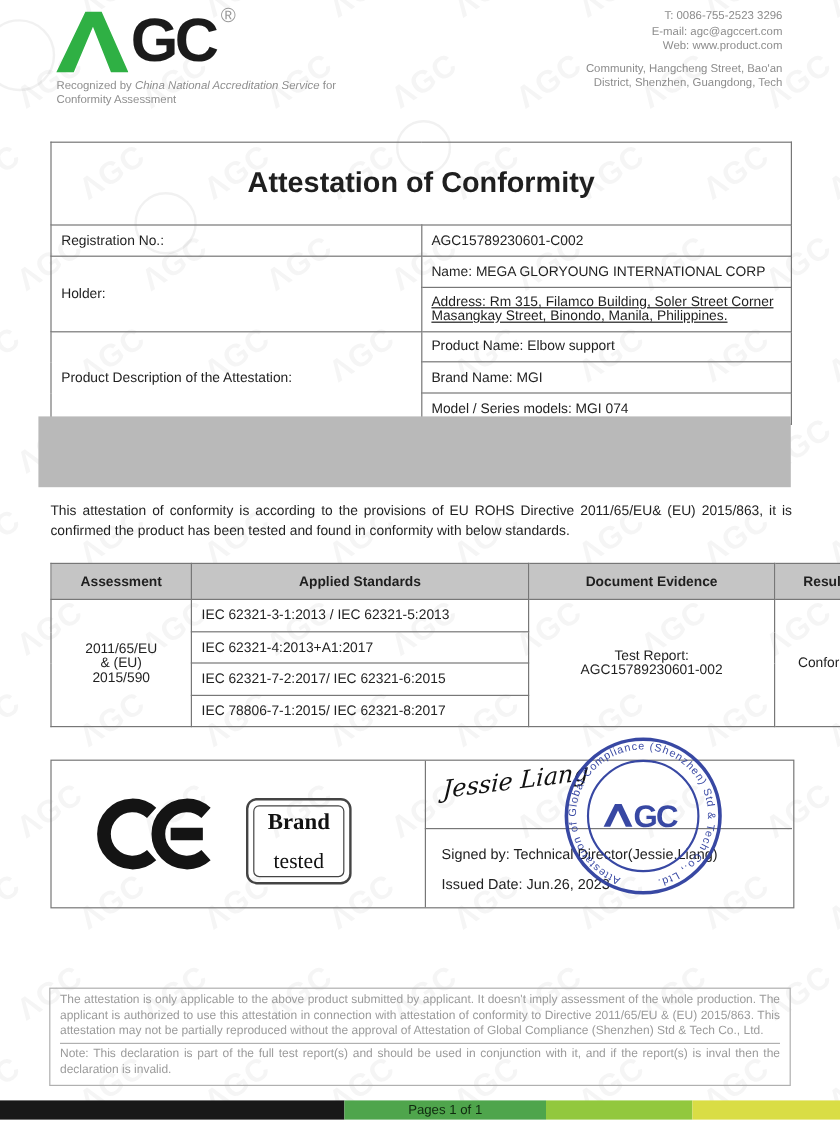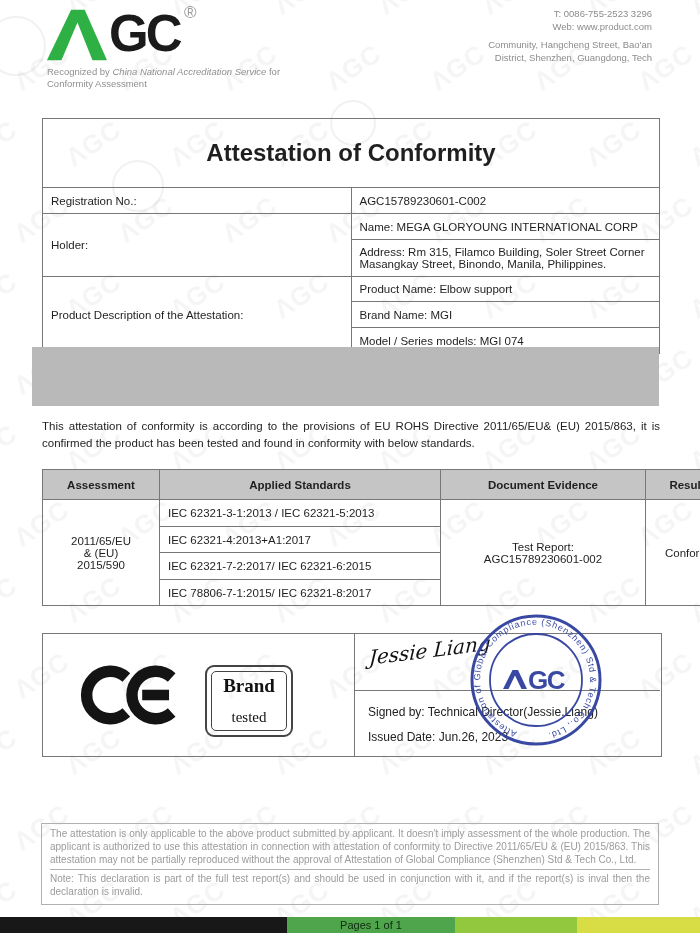--- a/index.html
+++ b/index.html
@@ -43,21 +43,21 @@
 
   
   .marks-box{position:absolute;left:42px;top:633px;width:618px;height:122px;border:1px solid #777;z-index:1;}
   .marks-left{position:absolute;left:0;top:0;width:311px;height:100%;border-right:1px solid #777;}
   .ce-svg{position:absolute;left:34px;top:28px;}
   .rohs{position:absolute;left:162px;top:31px;width:84px;height:68px;border:2px solid #444;border-radius:9px;
         display:flex;align-items:center;justify-content:center;}
   .rohs-inner{width:74px;height:58px;border:1px solid #444;border-radius:5px;text-align:center;
               font-family:"Liberation Serif",serif;color:#111;display:flex;flex-direction:column;justify-content:center;}
   .rohs-t{font-size:19px;font-weight:bold;line-height:20px;}
-  .rohs-s{font-size:15px;line-height:18px;margin-top:12px;}
+  .rohs-s{font-size:18px;line-height:18px;margin-top:12px;}
   .sig-cell{position:absolute;left:311px;top:0;width:306px;height:56px;border-bottom:1px solid #777;}
   .info-cell{position:absolute;left:311px;top:57px;width:306px;height:64px;padding:9px 0 0 14px;box-sizing:border-box;}
   .info-line{font-size:12px;line-height:25px;color:#222;}
   .signature{position:absolute;left:368px;top:638px;width:130px;height:50px;z-index:4;
              font-family:"DejaVu Serif",serif;font-style:italic;font-size:20px;color:#111;
              transform:rotate(-7deg) skewX(-10deg);}
   .stamp{position:absolute;left:468px;top:612px;width:136px;height:136px;z-index:5;opacity:.95;}
 
   
   .disclaimer{position:absolute;left:41px;top:823px;width:618px;height:82px;border:1px solid #b0b0b0;
@@ -190,41 +190,42 @@
       <span class="logo-gc">GC</span>
     </div>
     <span class="logo-reg">®</span>
   </div>
   <div class="accred">
     <span>Recognized by </span><i>China National Accreditation Service</i><span> for</span><br>
     <span>Conformity Assessment</span>
   </div>
   <div class="contact">
     <div>T: 0086-755-2523 3296</div>
+    <div>E-mail: agc@agccert.com</div>
     <div>Web: www.product.com</div>
     <div class="addr">
       <div>Community, Hangcheng Street, Bao'an</div>
       <div>District, Shenzhen, Guangdong, Tech</div>
     </div>
   </div>
 
   <table class="tbl1">
     <tbody>
         <tr>
           <td colspan="2" class="title-cell">Attestation of Conformity</td>
         </tr>
     <tr style="height:26px;">
       <td class="lbl">Registration No.:</td>
       <td>AGC15789230601-C002</td>
     </tr>
     <tr style="height:26px;">
       <td class="lbl" rowspan="2">Holder:</td>
       <td>Name: MEGA GLORYOUNG INTERNATIONAL CORP</td>
     </tr>
-    <tr style="height:37px;">
+    <tr style="height:37px;text-decoration:underline;">
       <td>Address: Rm 315, Filamco Building, Soler Street Corner Masangkay Street, Binondo, Manila, Philippines.</td>
     </tr>
     <tr style="height:25px;">
       <td class="lbl" rowspan="3">Product Description of the Attestation:</td>
       <td>Product Name: Elbow support</td>
     </tr>
     <tr style="height:26px;">
           <td>Brand Name: MGI</td>
         </tr>
     <tr style="height:26px;">

